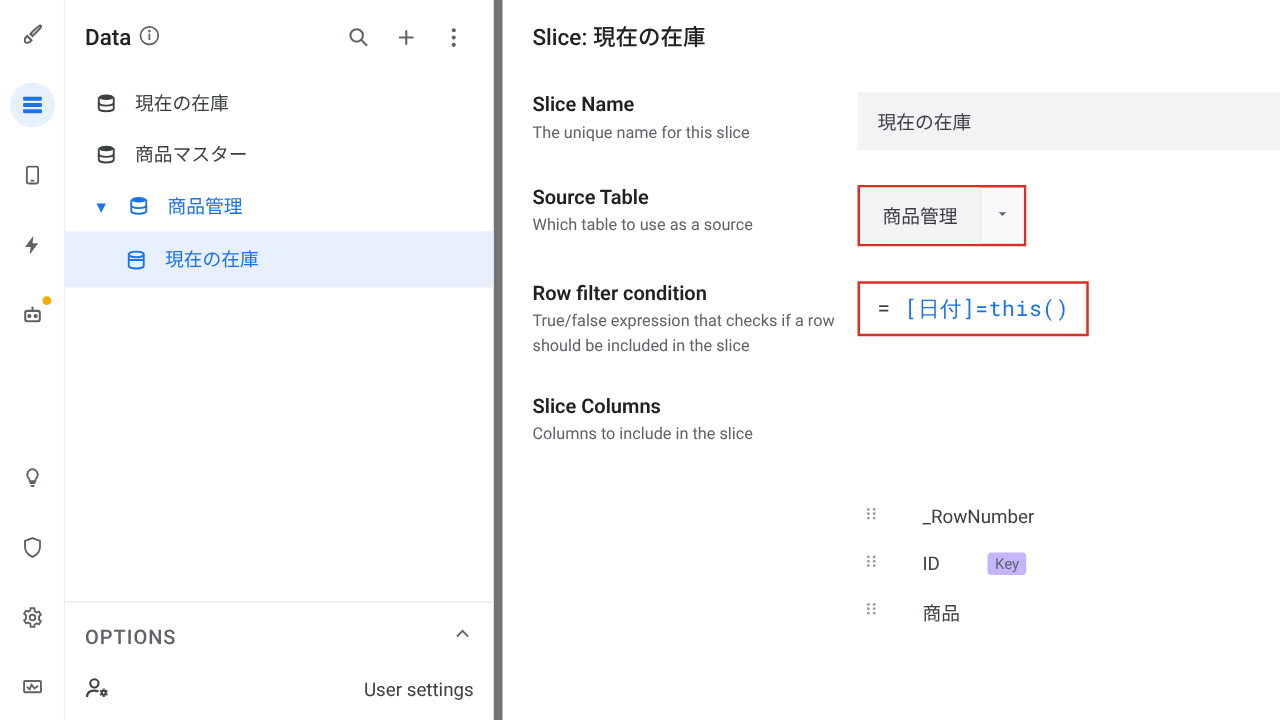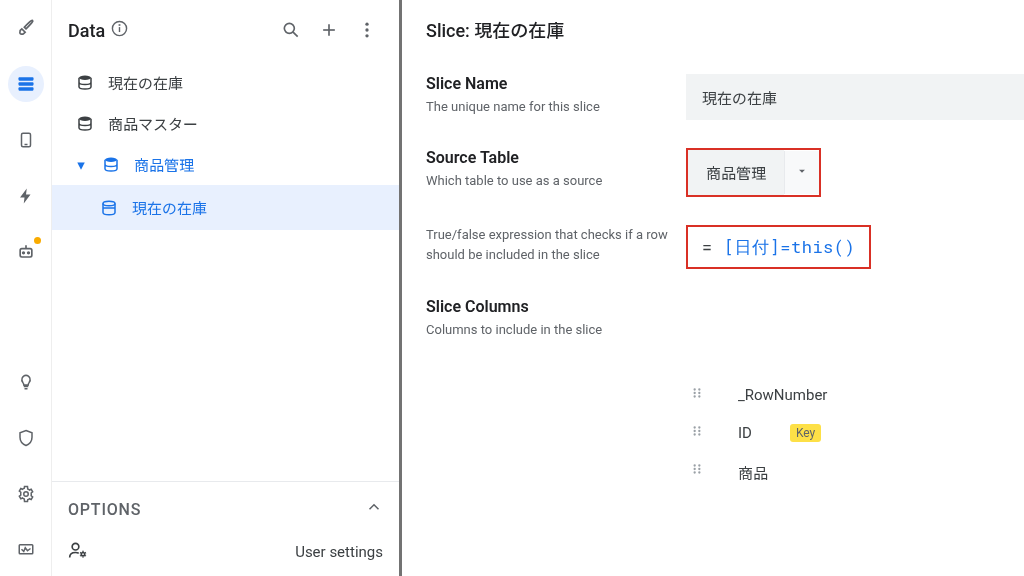--- a/index.html
+++ b/index.html
@@ -5,21 +5,21 @@
     * { margin: 0; padding: 0; box-sizing: border-box; font-family: "Roboto", "Noto Sans JP", Arial, sans-serif; }
     body { display: flex; width: 1024px; height: 576px; background: #fff; color: #3c4043; overflow: hidden; }
 
     
     .rail { width: 52px; display: flex; flex-direction: column; align-items: center; padding-top: 10px; gap: 20px; background: #fff; border-right: 1px solid #eee; }
     .rail .rail-item { width: 36px; height: 36px; display: flex; align-items: center; justify-content: center; border-radius: 50%; color: #5f6368; cursor: pointer; position: relative; }
     .rail .rail-item.active { background: #e8f0fe; color: #1a73e8; }
     .rail .dot { position: absolute; top: 3px; right: 3px; width: 7px; height: 7px; border-radius: 50%; background: #f9ab00; }
 
     
-    .side { width: 350px; display: flex; flex-direction: column; border-right: 3px solid #737373; }
+    .side { width: 350px; display: flex; flex-direction: column; border-right: 7px solid #737373; }
     .side-head { display: flex; align-items: center; padding: 14px 16px 10px 16px; gap: 6px; }
     .side-title { font-size: 18px; font-weight: 500; color: #202124; }
     .side-head .spacer { flex: 1; }
     .side-head .iconbtn { width: 32px; height: 32px; display: flex; align-items: center; justify-content: center; color: #5f6368; cursor: pointer; border-radius: 50%; }
 
     .tree { flex: 1; padding: 6px 0; overflow-y: auto; }
     .tree-item { display: flex; align-items: center; gap: 12px; padding: 10px 16px 10px 22px; font-size: 15px; color: #3c4043; cursor: pointer; }
     .tree-item.group { color: #1a73e8; }
     .tree-item.group .caret { width: 14px; display: inline-flex; justify-content: center; color: #1a73e8; }
     .tree-item .icn { width: 22px; display: inline-flex; justify-content: center; }
@@ -46,21 +46,21 @@
     .select-main { background: #f1f3f4; padding: 12px 18px; font-size: 15px; color: #3c4043; }
     .select-arrow { background: #f8f9fa; padding: 12px 10px; color: #5f6368; border-left: 1px solid #e8eaed; cursor: pointer; }
 
     .expr-wrap { display: inline-flex; align-items: center; border: 2px solid #d93025; padding: 8px 14px; gap: 12px; cursor: pointer; }
     .expr-eq { font-size: 18px; color: #3c4043; }
     .expr-code { font-family: "Roboto Mono", monospace; font-size: 17px; color: #1a73e8; letter-spacing: 0.5px; }
 
     .cols-list { padding-left: 262px; margin-top: 30px; }
     .col-row { display: flex; align-items: flex-start; gap: 32px; padding: 10px 0; font-size: 15px; color: #3c4043; cursor: grab; }
     .drag-handle { color: #9aa0a6; width: 18px; display: inline-flex; justify-content: center; }
-    .key-badge { background: #fde047; color: #5f6368; font-size: 12px; padding: 2px 6px; border-radius: 3px; margin-left: 6px; }
+    .key-badge { background: #c4b5fd; color: #5f6368; font-size: 12px; padding: 2px 6px; border-radius: 3px; margin-left: 6px; }
   </style>
 </head>
 <body>
 
 <div class="rail">
   <div class="rail-item">
     <svg width="20" height="20" viewBox="0 0 24 24" fill="none" stroke="currentColor" stroke-width="2">
         <path d="M5 15c-1 4 0 5 4 4l2-2-4-4-2 2zM12 13l3-3c3-3 6-6 5-7-1-1-4 2-7 5l-3 3 2 2z"></path>
       </svg>
   </div>
@@ -240,20 +240,21 @@
           <svg width="14" height="14" viewBox="0 0 24 24" fill="currentColor">
               <path d="M7 10l5 5 5-5z"></path>
             </svg>
         </div>
       </div>
     </div>
   </div>
 
   <div class="field">
     <div class="field-left">
+      <div class="field-label">Row filter condition</div>
       <div class="field-desc">True/false expression that checks if a row should be included in the slice</div>
     </div>
     <div class="field-right">
       <div class="expr-wrap">
         <span class="expr-eq">=</span>
         <span class="expr-code">[日付]=this()</span>
       </div>
     </div>
   </div>
 

